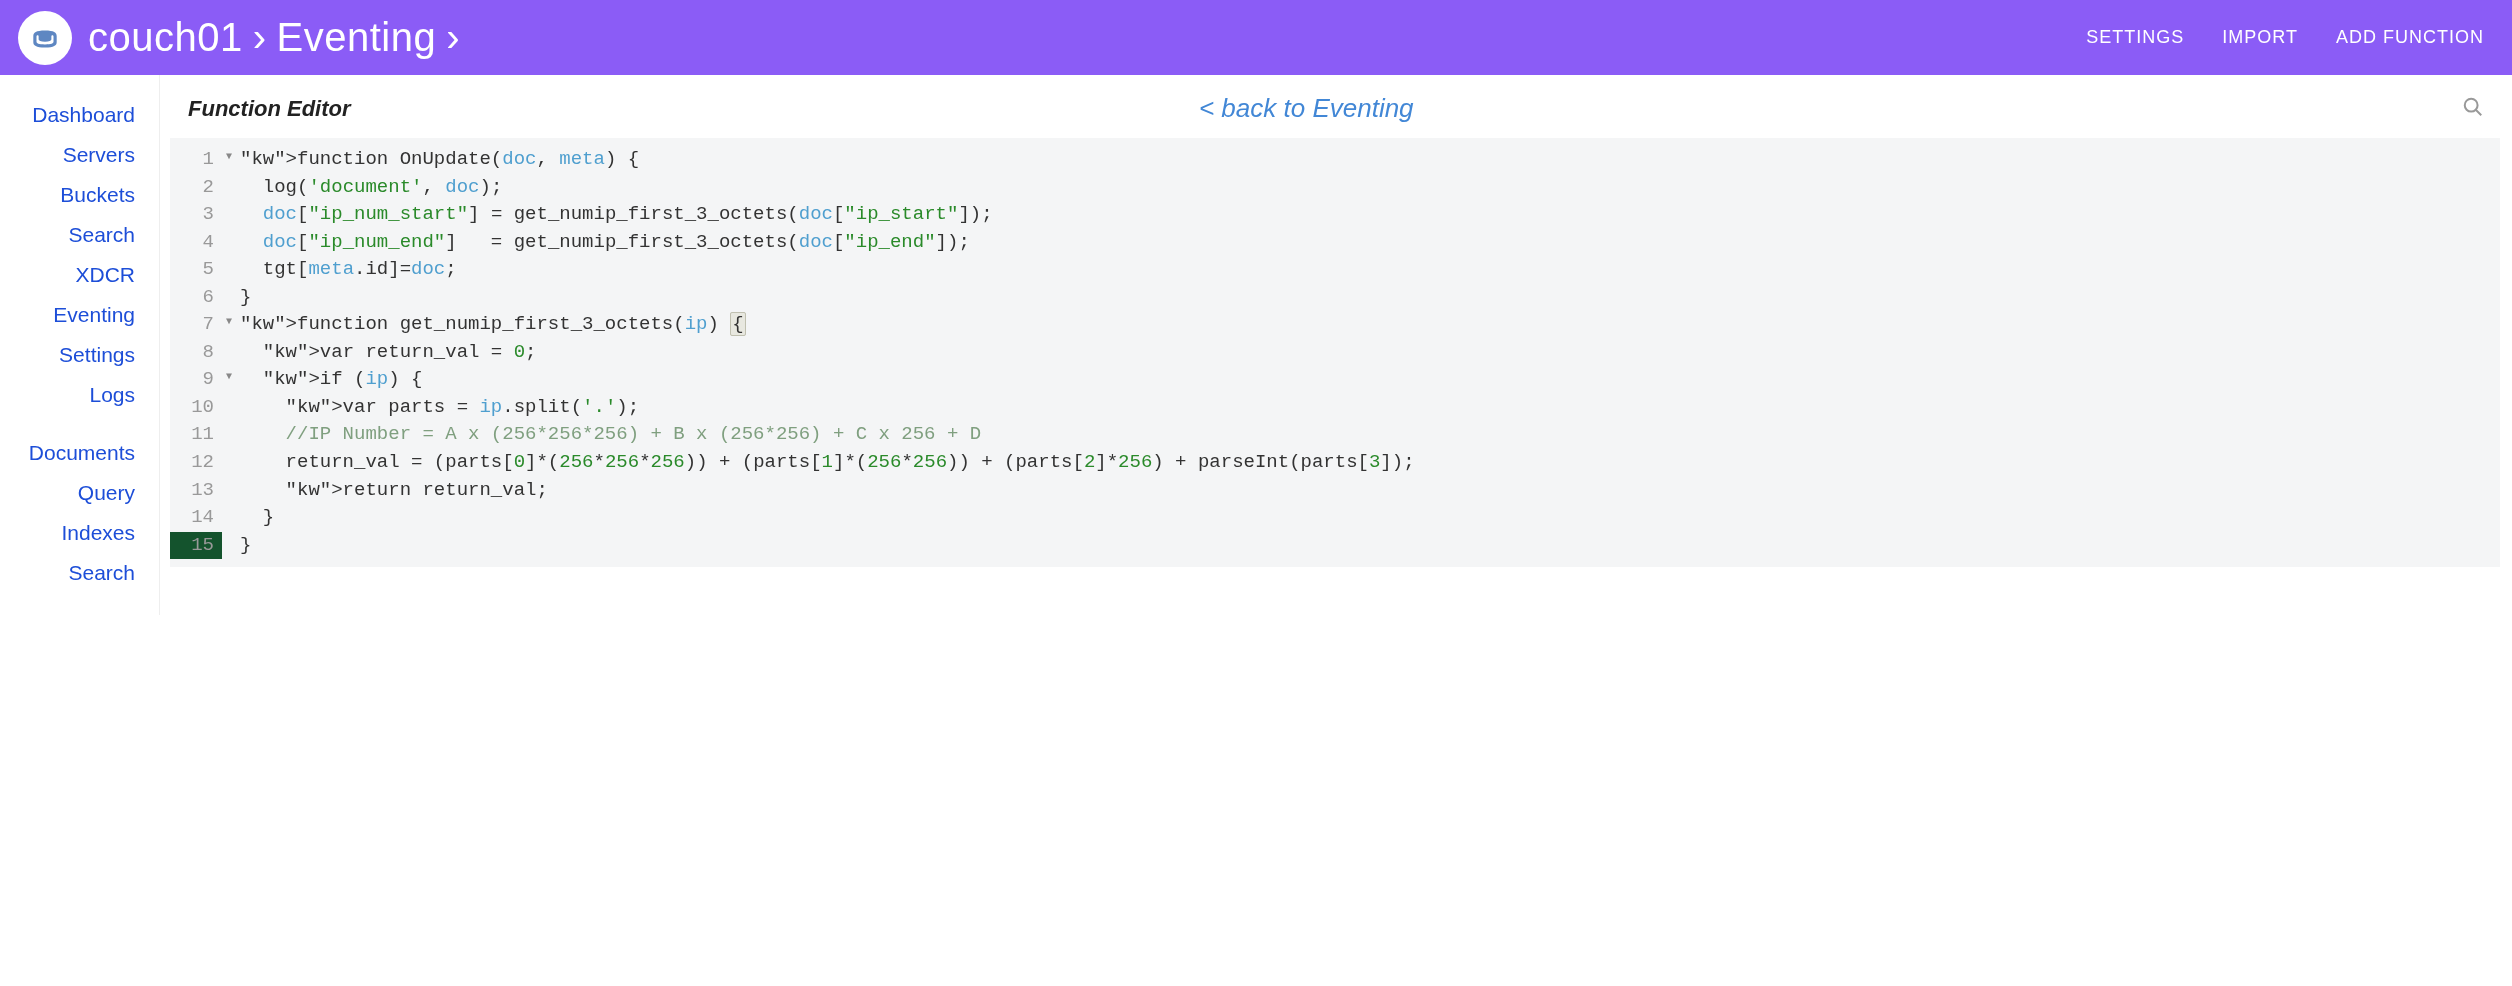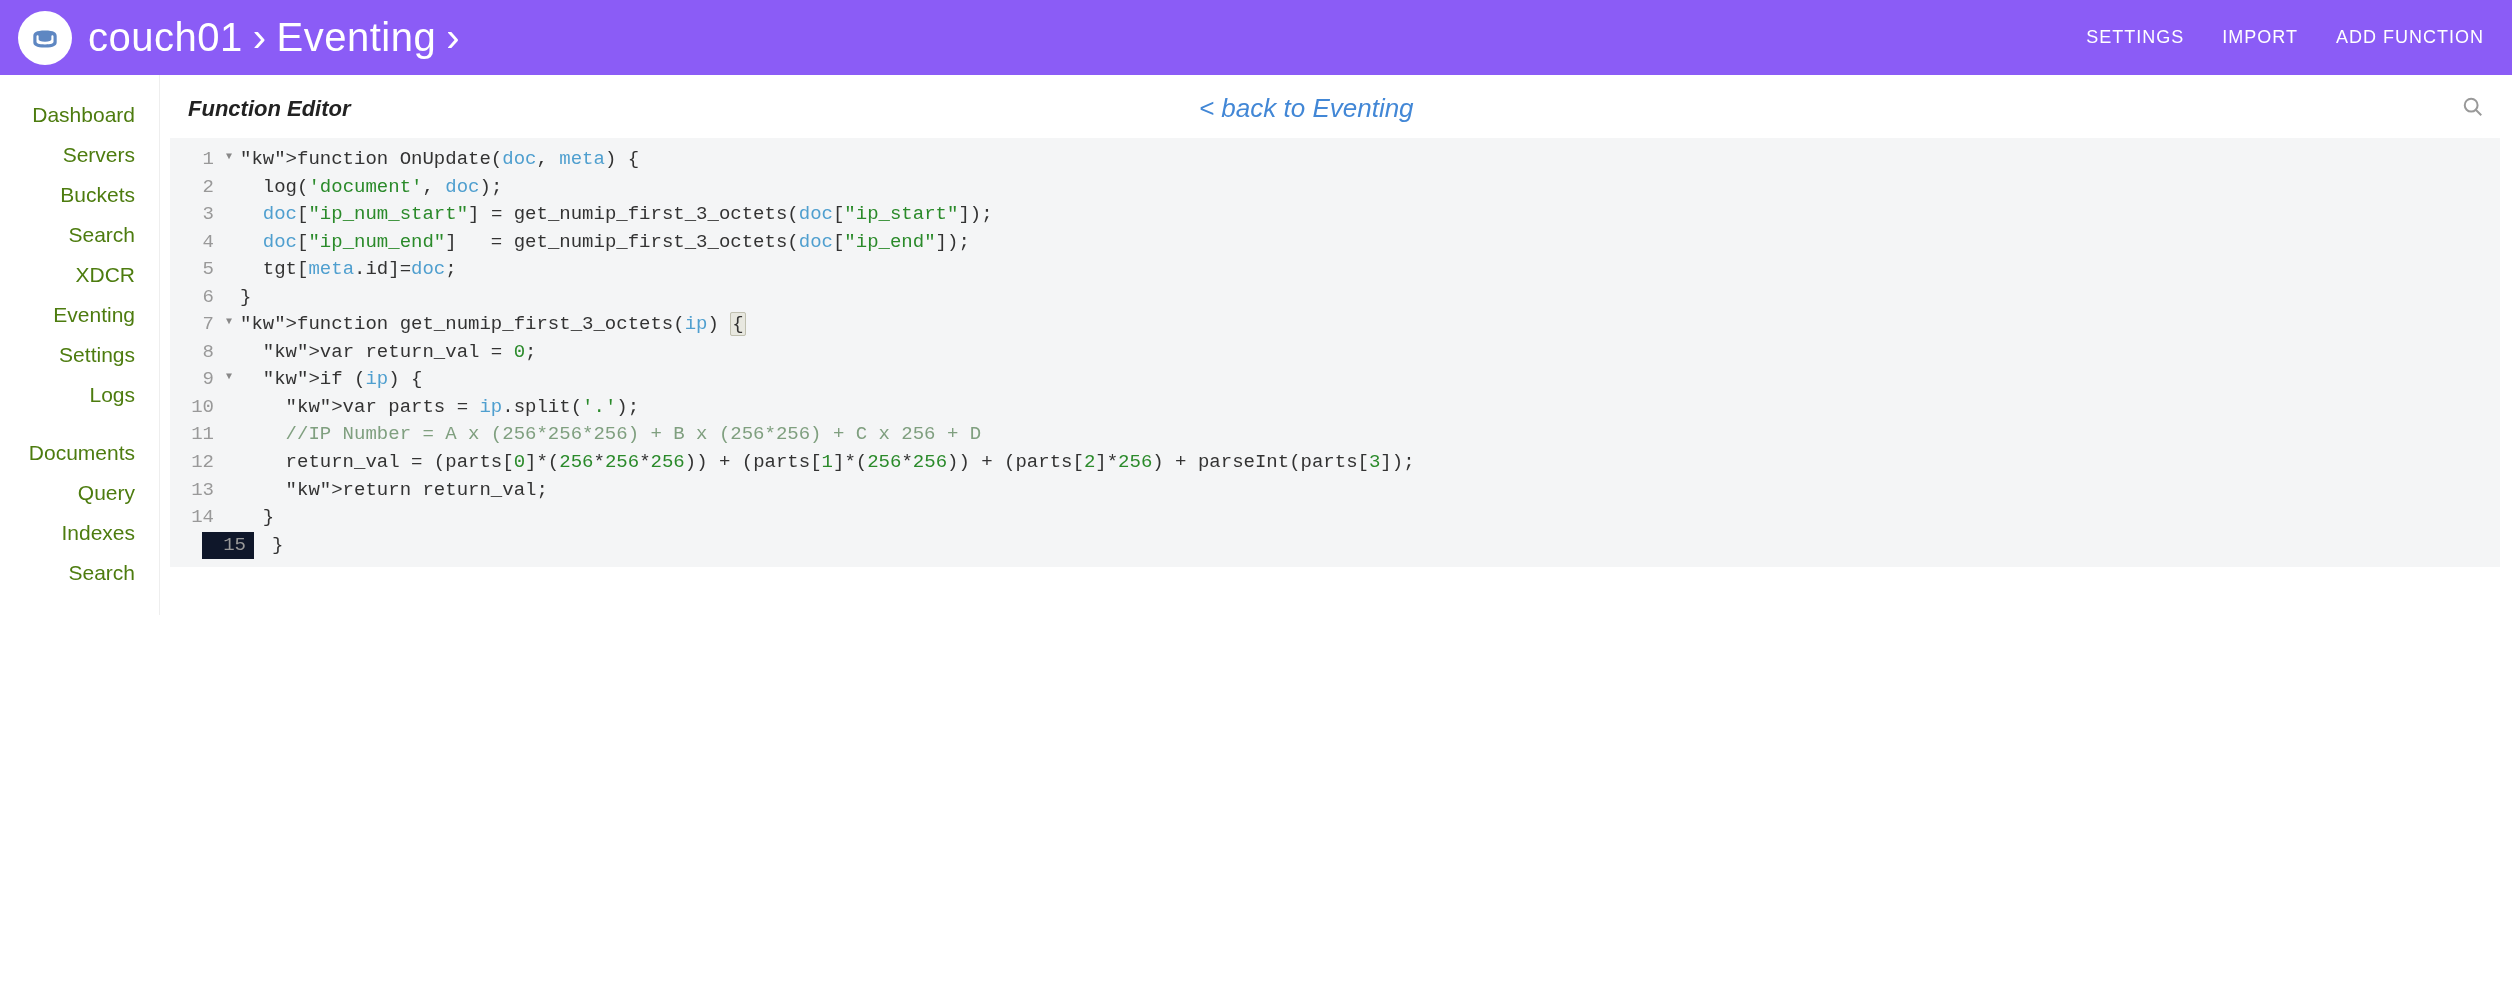--- a/index.html
+++ b/index.html
@@ -8,36 +8,36 @@
 .header { background: #8b5cf6; color: #fff; height: 75px; display: flex; align-items: center; padding: 0 28px 0 18px; }
 .logo { width: 54px; height: 54px; border-radius: 50%; background: #fff; display: flex; align-items: center; justify-content: center; margin-right: 16px; flex-shrink: 0; }
 .logo svg { width: 34px; height: 34px; }
 .breadcrumb { font-size: 40px; font-weight: 400; display: flex; align-items: center; gap: 10px; flex: 1; letter-spacing: 0.5px; }
 .breadcrumb .sep { font-weight: 300; }
 .header-actions { display: flex; gap: 38px; font-size: 18px; font-weight: 500; letter-spacing: 1px; }
 .header-actions span { cursor: pointer; }
 
 .layout { display: flex; }
 .sidebar { width: 160px; padding: 20px 0; border-right: 1px solid #eee; min-height: 540px; }
-.sidebar .nav-item { display: block; text-align: right; padding: 8px 24px 8px 0; font-size: 21px; color: #4d7c0f; cursor: pointer; }
+.sidebar .nav-item { display: block; text-align: right; padding: 8px 24px 8px 0; font-size: 21px; color: #1d4ed8; cursor: pointer; }
 .nav-gap { height: 18px; }
 
 .main { flex: 1; padding: 0; }
 .editor-header { display: flex; align-items: center; padding: 18px 28px 14px 28px; font-style: italic; }
 .editor-header h2 { font-size: 22px; font-weight: 700; color: #222; }
 .editor-header .back { text-align: center; flex: 1; margin-left: -200px; }
 .editor-header .back a { color: #4287d6; font-size: 26px; text-decoration: none; }
 .search-icon { color: #999; cursor: pointer; }
 
 .code-editor { background: #f4f5f6; margin: 0 12px 0 10px; padding: 8px 0; font-family: "SFMono-Regular", Consolas, "Liberation Mono", Menlo, monospace; font-size: 19px; line-height: 1.45; }
 .code-line { display: flex; }
 .gutter { width: 52px; text-align: right; padding-right: 8px; color: #999; user-select: none; position: relative; }
 .fold { position: absolute; right: -10px; top: 4px; font-size: 10px; color: #888; }
 .code { padding-left: 18px; white-space: pre; }
-.cur-line .gutter { background: #0f172a; margin-left: 32px; }
+.cur-line .gutter { background: #14532d; }
 .param { color: #4f9fcf; }
 .str { color: #2a8a2a; }
 .num { color: #2a8a2a; }
 .cmt { color: #7f9f7f; font-style: normal; }
 .brace-hl { background: #e8e8e0; border: 1px solid #c0c0b0; border-radius: 2px; padding: 0 1px; margin: -1px 0; }
 </style>
 </head>
 <body>
 
 <div class="header">

